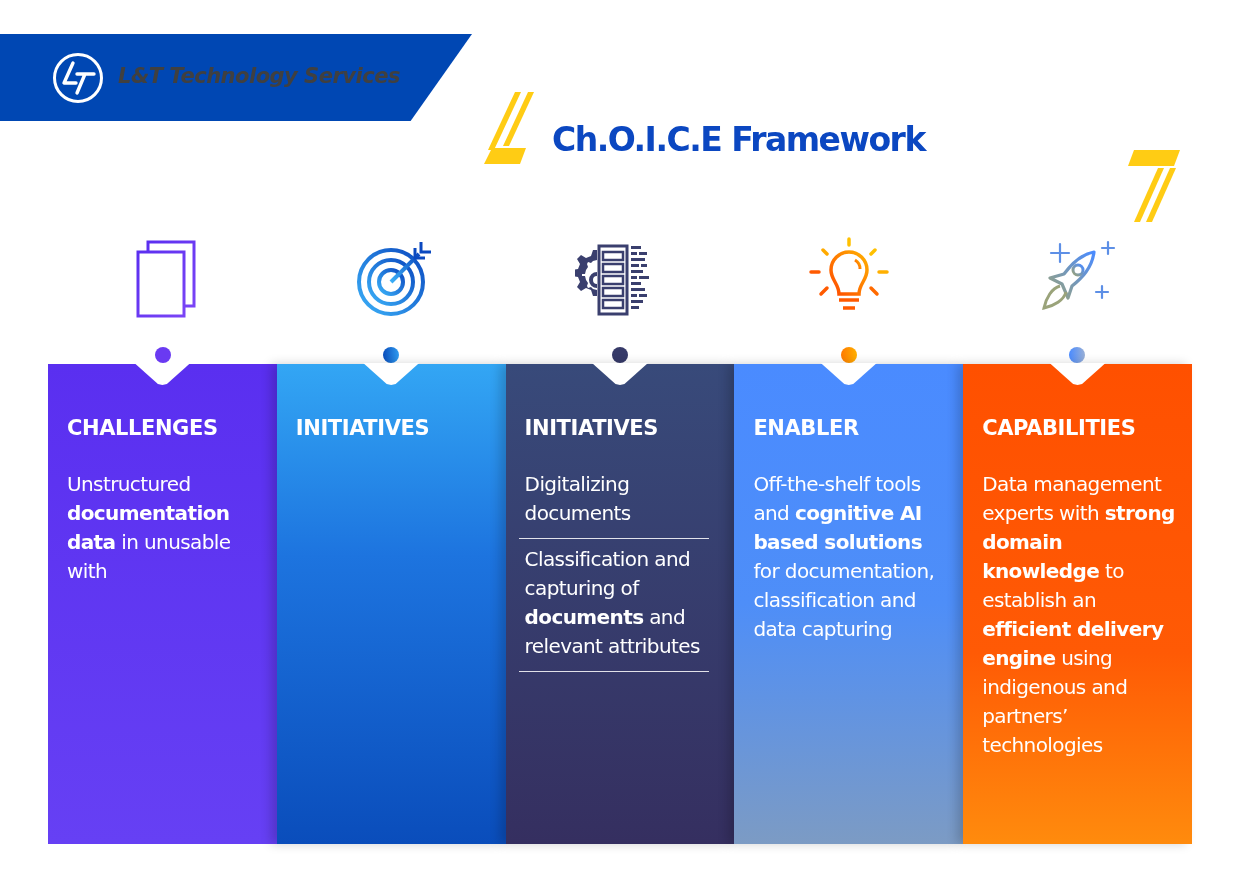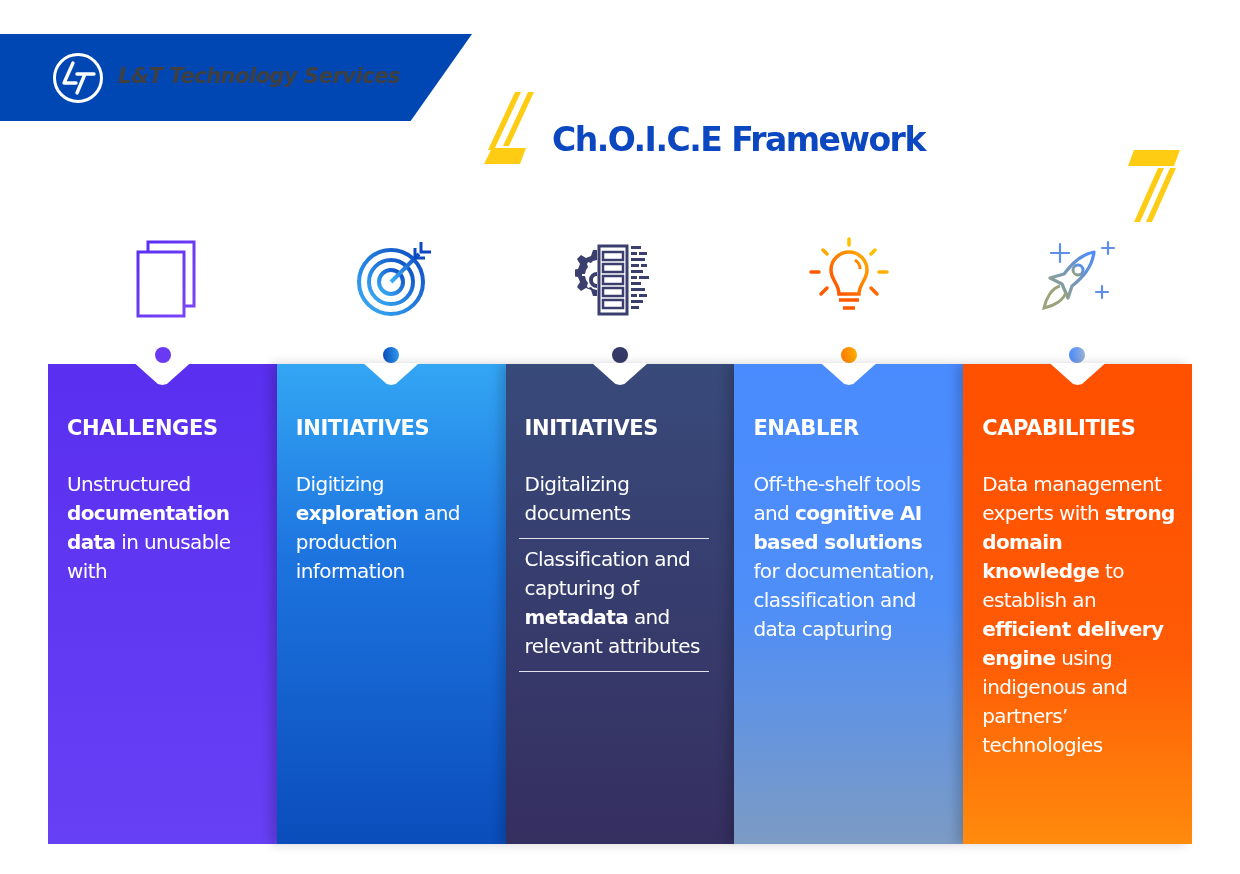--- a/index.html
+++ b/index.html
@@ -212,32 +212,29 @@
     <div class="notch"></div>
     <div class="col-title">CHALLENGES</div>
     <div class="col-body">
       <span>Unstructured </span><b>documentation data</b><span> in unusable with</span>
     </div>
   </div>
 
   <div class="col c2">
     <div class="notch"></div>
     <div class="col-title">INITIATIVES</div>
-    <div class="col-body">
-      <span>Digitizing </span><b>exploration</b><span> and production information</span>
-    </div>
   </div>
 
   <div class="col c3">
     <div class="notch"></div>
     <div class="col-title">INITIATIVES</div>
     <div class="col-body">
       <div class="seg"><span>Digitalizing documents</span></div>
       <div class="seg-divider"></div>
-      <div class="seg"><span>Classification and capturing of </span><b>metadata</b><span> and relevant attributes</span></div>
+      <div class="seg"><span>Classification and capturing of </span><b>documents</b><span> and relevant attributes</span></div>
       <div class="seg-divider"></div>
     </div>
   </div>
 
   <div class="col c5">
     <div class="notch"></div>
     <div class="col-title">ENABLER</div>
     <div class="col-body">
       <span>Off-the-shelf tools and </span><b>cognitive AI based solutions</b><span> for documentation, classification and data capturing</span>
     </div>

